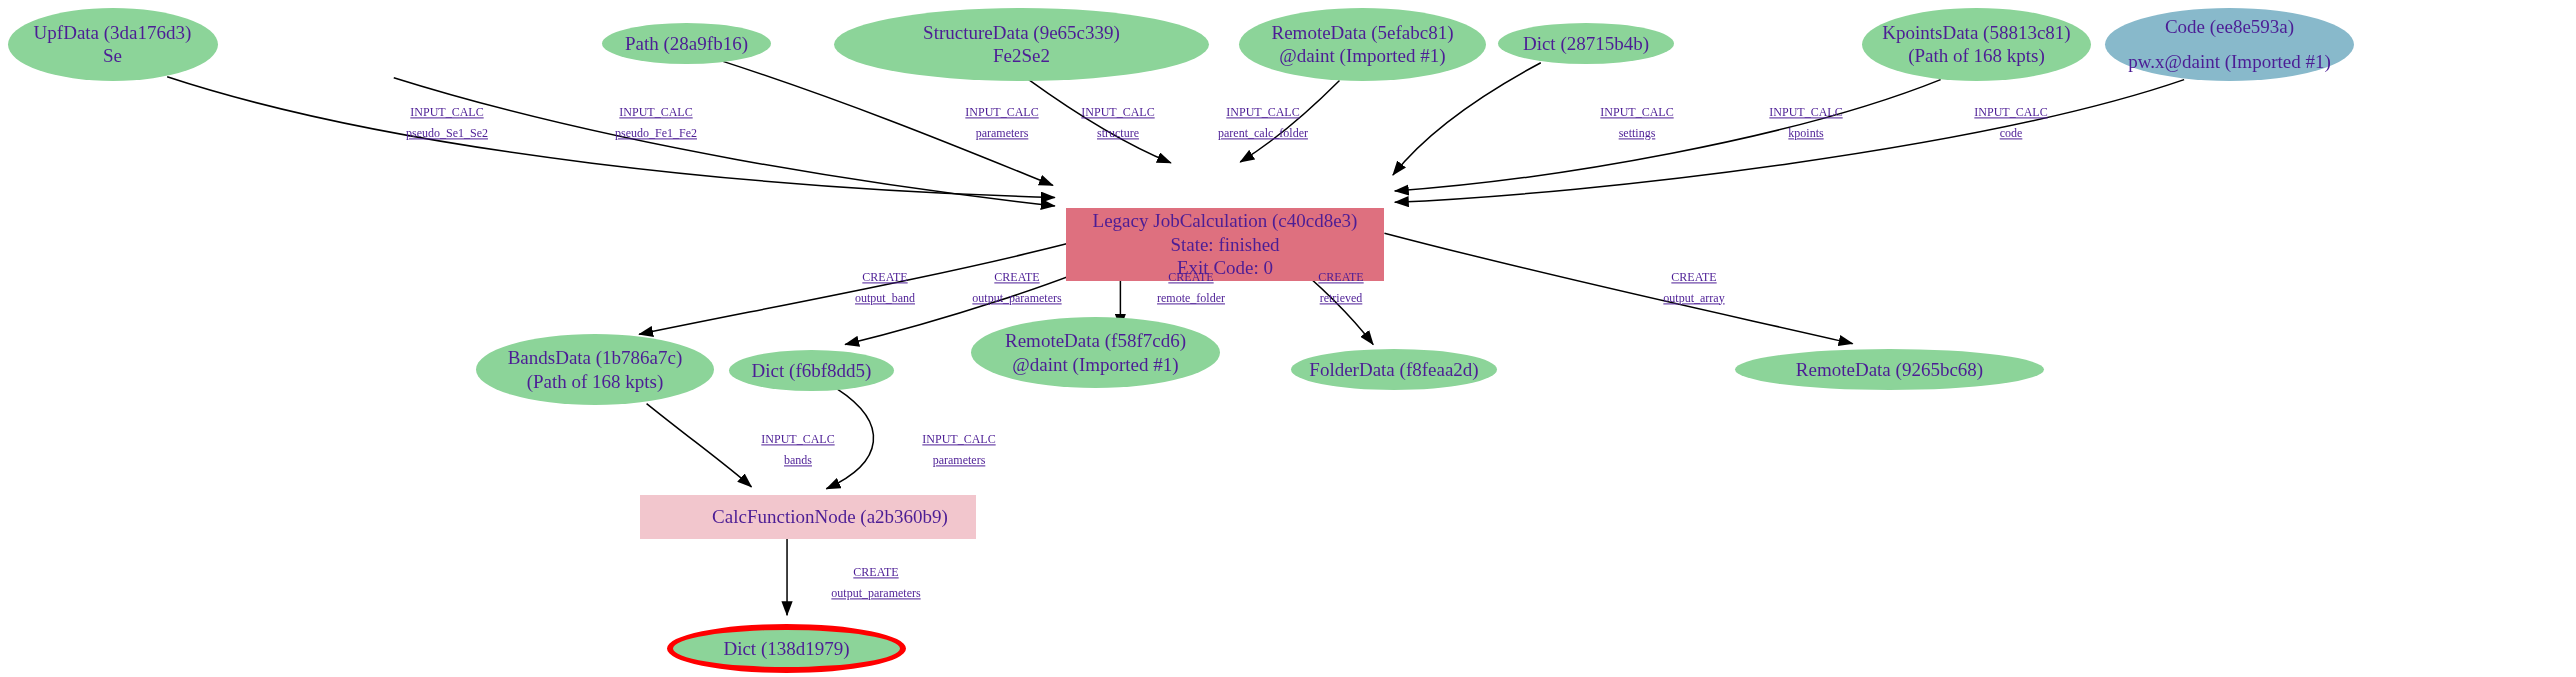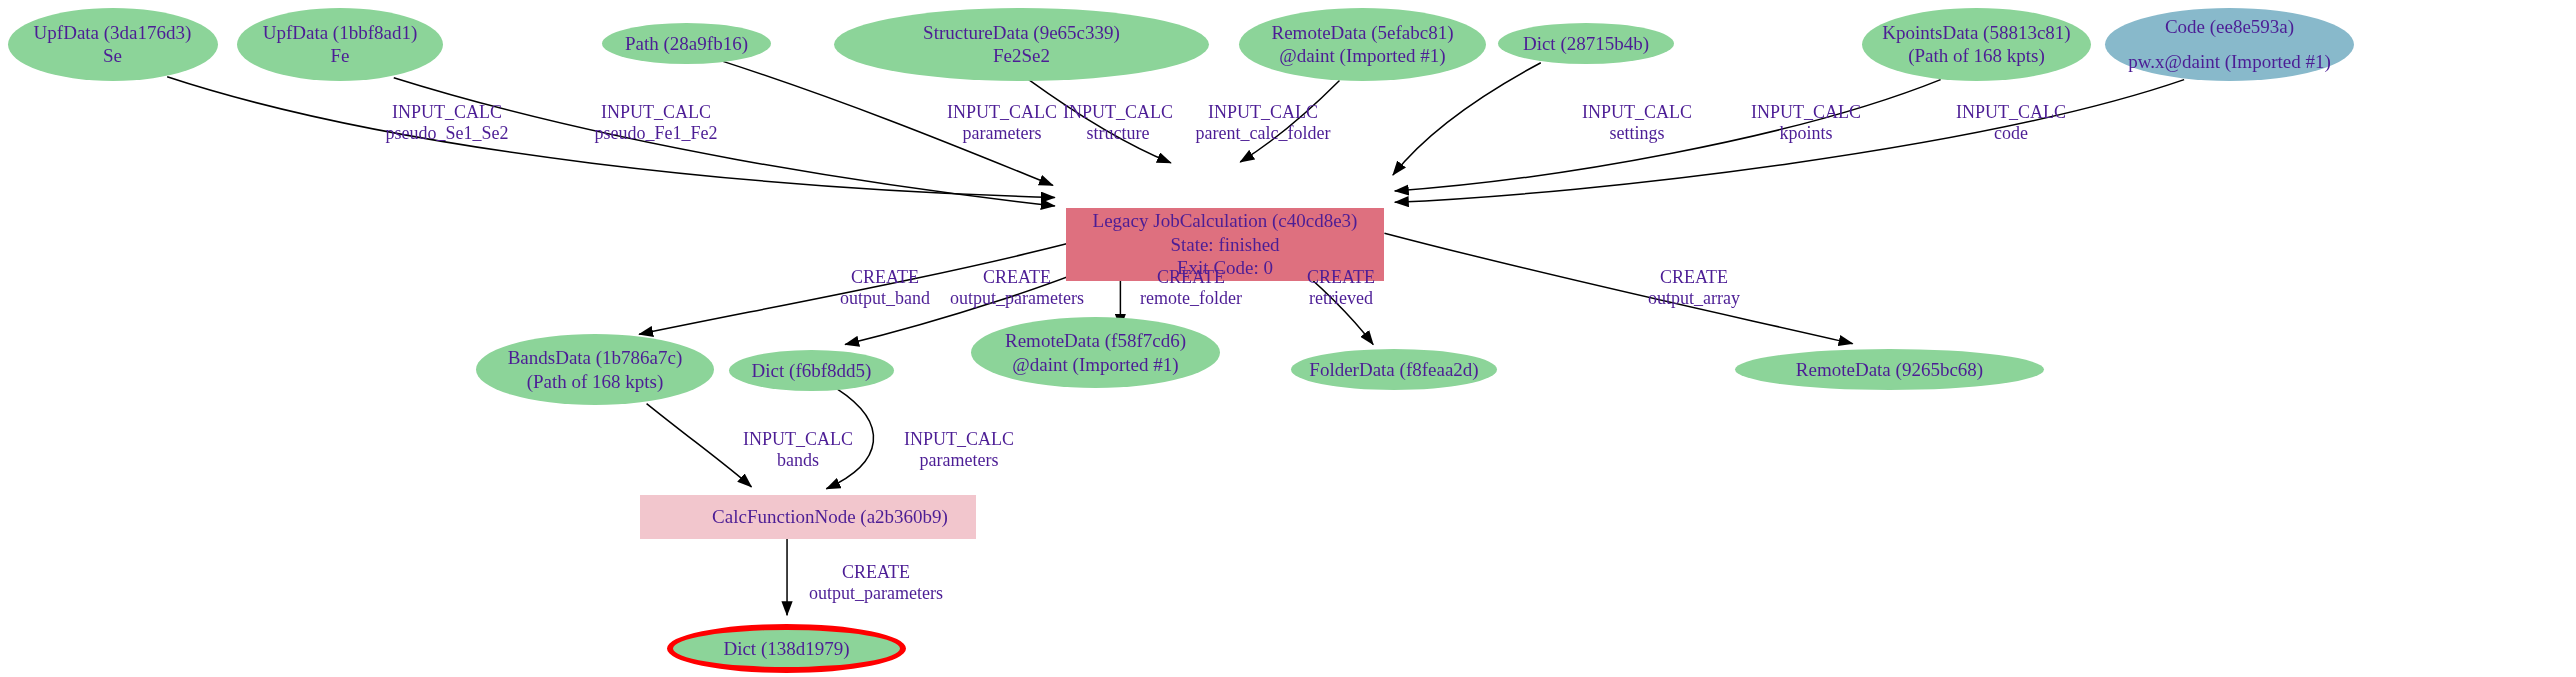--- a/index.html
+++ b/index.html
@@ -23,22 +23,23 @@
   .ellipse  { border-radius:50%; }
   .green    { background:#8cd499; }
   .blue     { background:#88b9cb;gap:12px; }
   .rect-red { background:#de707f;margin-top:39px; }
   .rect-pink{ background:#f2c6cd;padding-left:44px; }
   .highlight{ background:#8cd499; border:6.6px solid #ff0000; border-radius:50%; }
   .elabel {
     position:absolute;
     transform:translate(-50%,-50%);
     text-align:center;
-    font-size:18px; line-height:20.6px;
+    font-size:12px; line-height:20.6px;
     white-space:nowrap;
+    text-decoration:underline;
   }
 </style>
 </head>
 <body>
 
 <div id="canvas">
 
   <svg id="edges" viewBox="0 0 2750 723" xmlns="http://www.w3.org/2000/svg">
     <defs>
       <marker id="arrow" markerUnits="userSpaceOnUse" markerWidth="16" markerHeight="12" refX="15" refY="6" orient="auto">
@@ -61,24 +62,20 @@
       <path d="M 1478,249 C 1672,300 1862,340 1978,367" marker-end="url(#arrow)"></path>
       <path d="M 690,431 C 736,468 776,497 802,520" marker-end="url(#arrow)"></path>
       <path d="M 893,415 C 950,452 944,494 882,522" marker-end="url(#arrow)"></path>
       <path d="M 840,575 L 840,657" marker-end="url(#arrow)"></path>
     </g>
   </svg>
 
   <div class="node ellipse green" style="left:7.5px;top:7.5px;width:210px;height:73px">
     <div>UpfData (3da176d3)</div>
     <div>Se</div>
-  </div>
-  <div class="node ellipse green" style="left:237px;top:7.5px;width:206px;height:73px">
-    <div>UpfData (1bbf8ad1)</div>
-    <div>Fe</div>
   </div>
   <div class="node ellipse green" style="left:602px;top:23.4px;width:169px;height:41px">
     <div>Path (28a9fb16)</div>
   </div>
   <div class="node ellipse green" style="left:834px;top:7.5px;width:375px;height:73px">
     <div>StructureData (9e65c339)</div>
     <div>Fe2Se2</div>
   </div>
   <div class="node ellipse green" style="left:1239px;top:7.5px;width:247px;height:73px">
     <div>RemoteData (5efabc81)</div>

